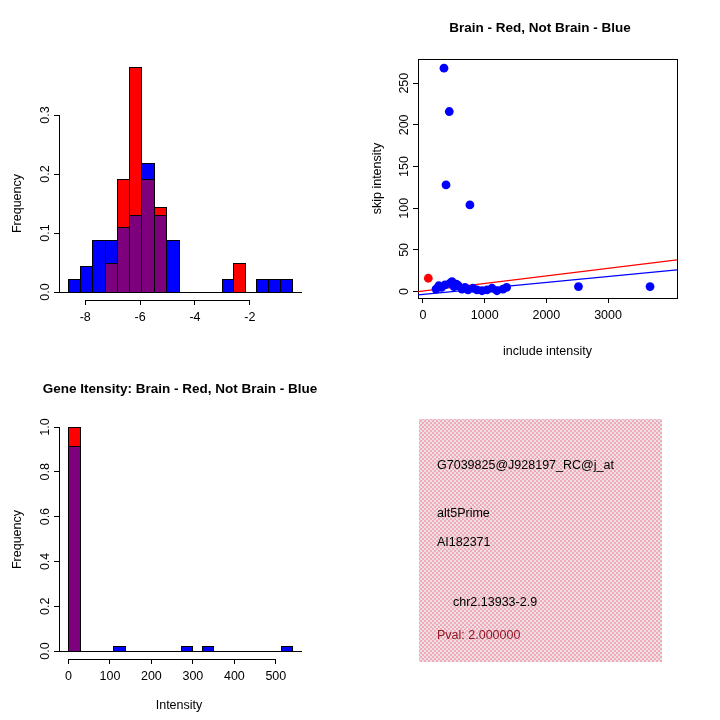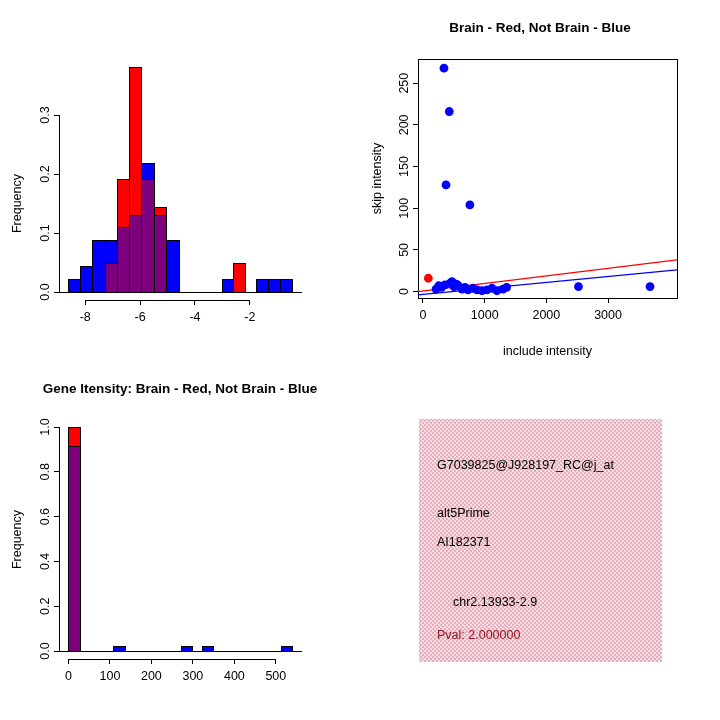--- a/index.html
+++ b/index.html
@@ -162,15 +162,16 @@
     </svg>
 
   <div class="abs panel-title" style="left:0;top:381px;width:360px;">Gene Itensity: Brain - Red, Not Brain - Blue</div>
   <div class="abs panel-title" style="left:360px;top:20px;width:360px;">Brain - Red, Not Brain - Blue</div>
 
   <div class="abs axis-title vlabel" style="left:-43px;top:196px;">Frequency</div>
 
   <div class="abs axis-title" style="left:418px;top:344px;width:259px;">include intensity</div>
   <div class="abs axis-title vlabel" style="left:317px;top:171px;">skip intensity</div>
 
+  <div class="abs axis-title" style="left:56px;top:698px;width:246px;">Intensity</div>
   <div class="abs axis-title vlabel" style="left:-43px;top:532px;">Frequency</div>
 
 </div>
 
 </body></html>

